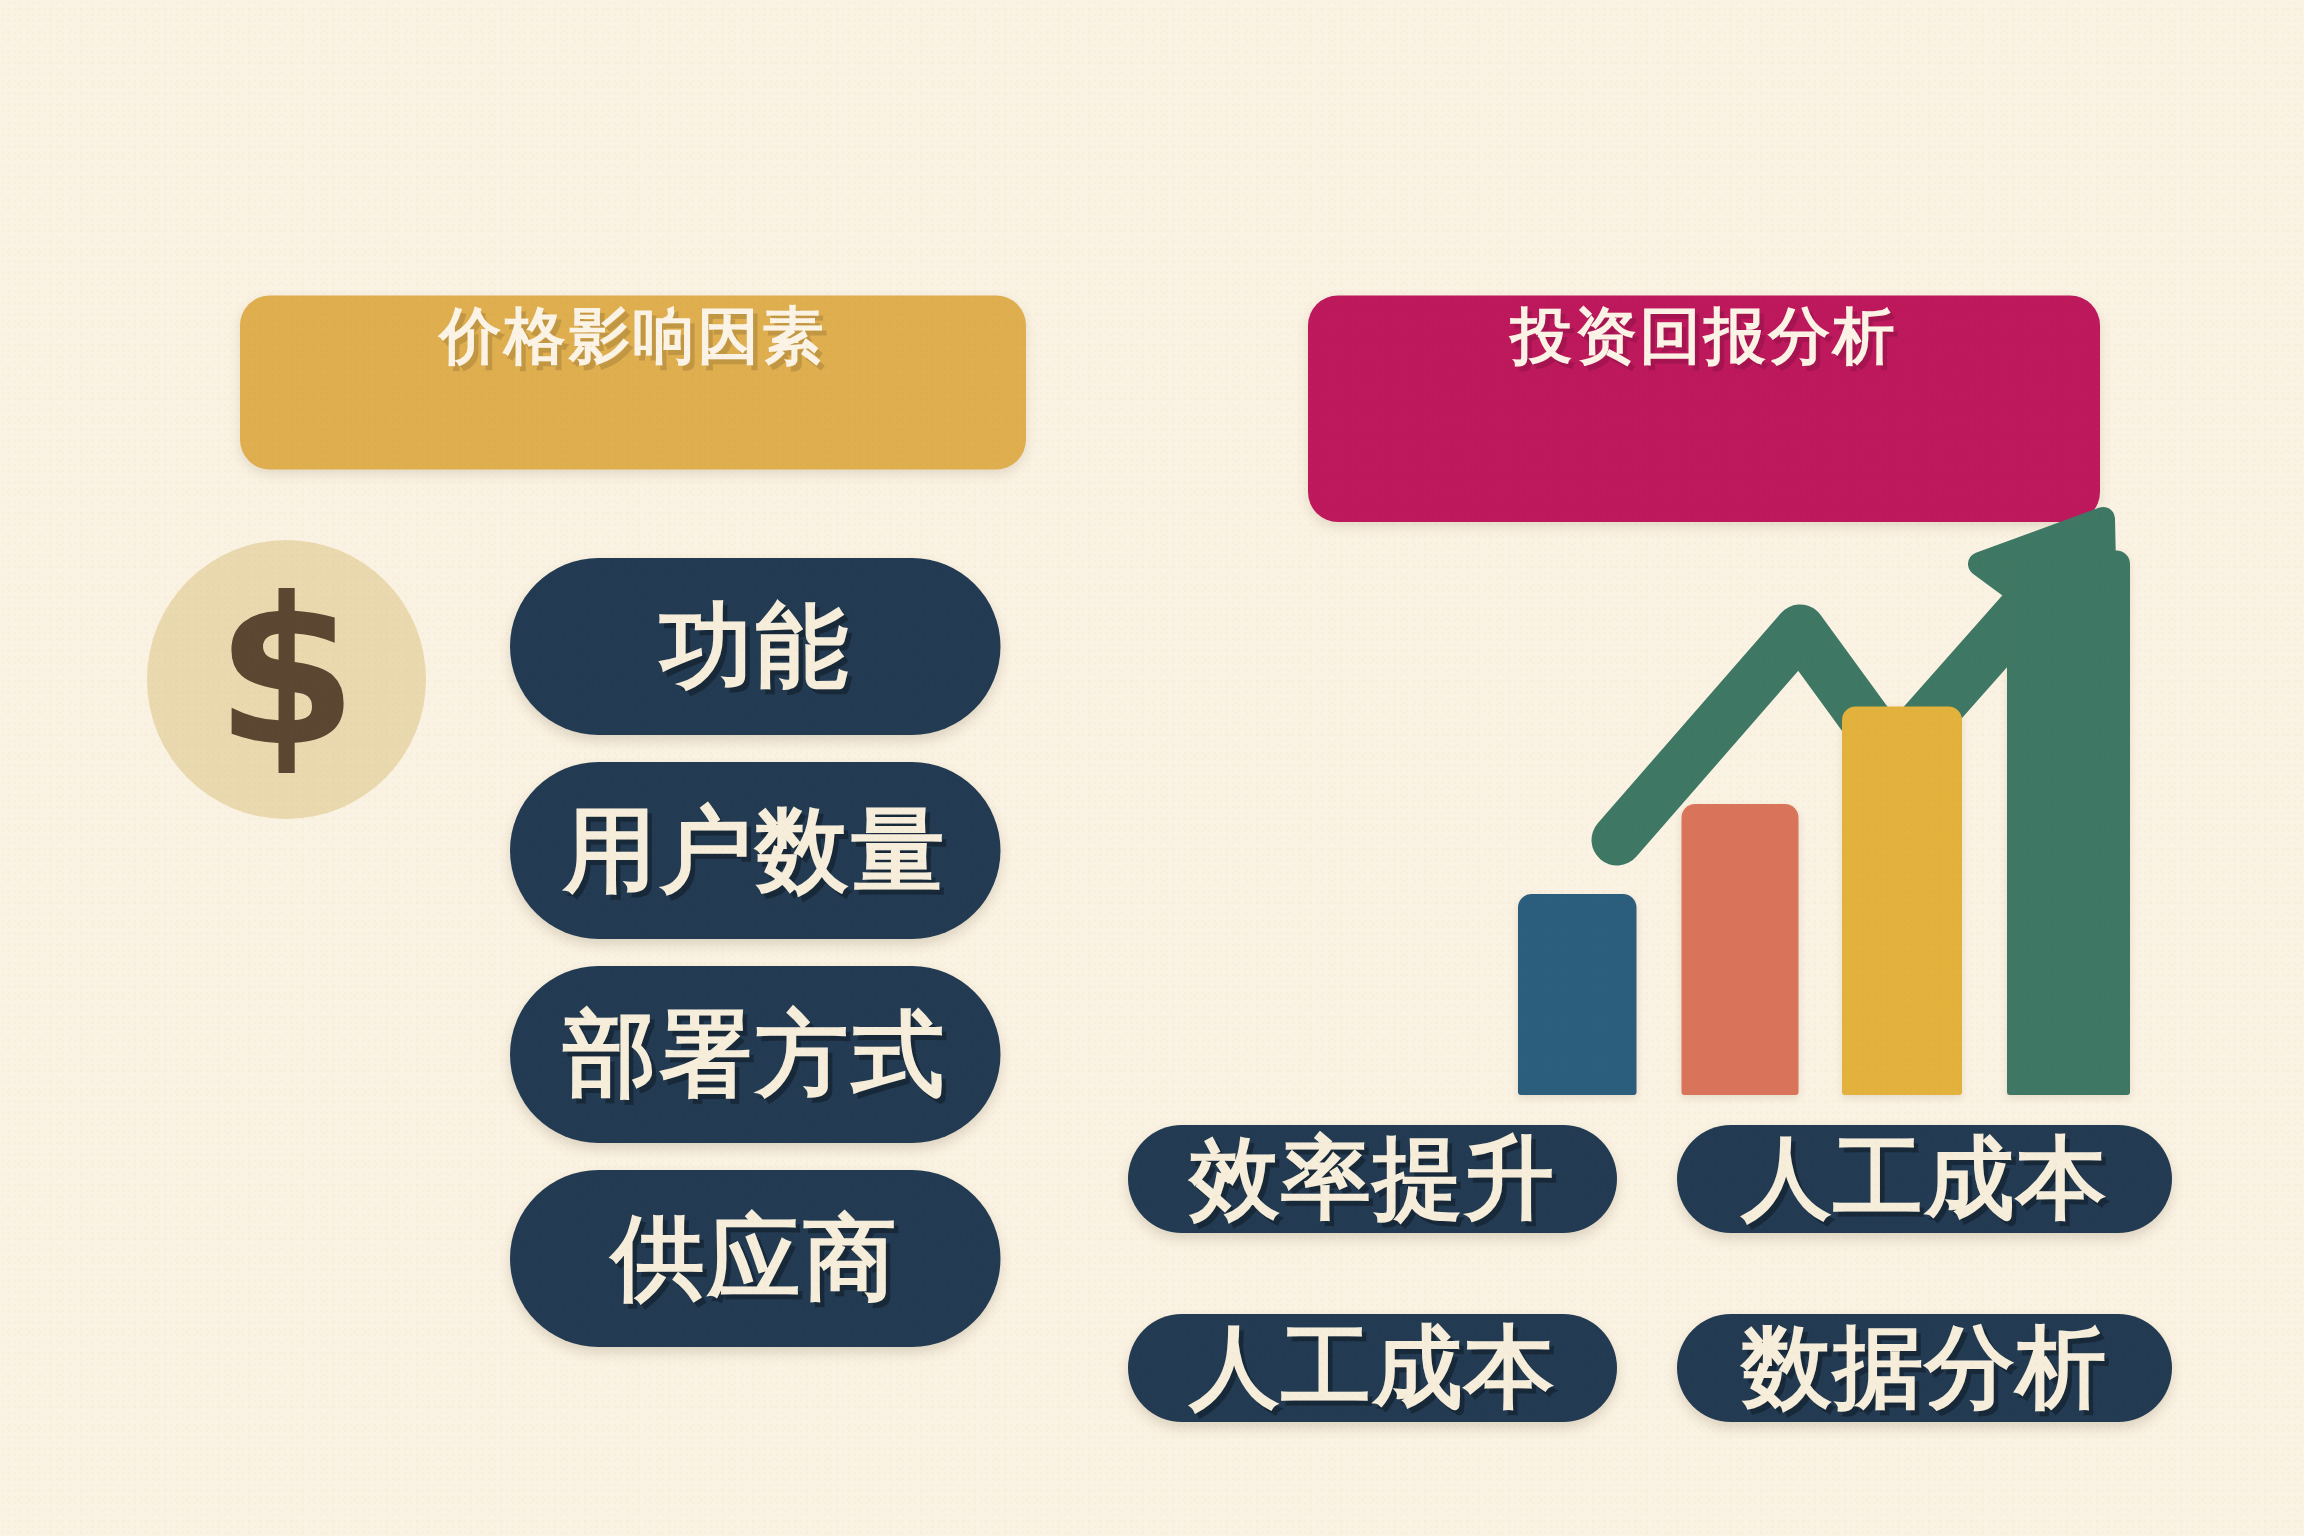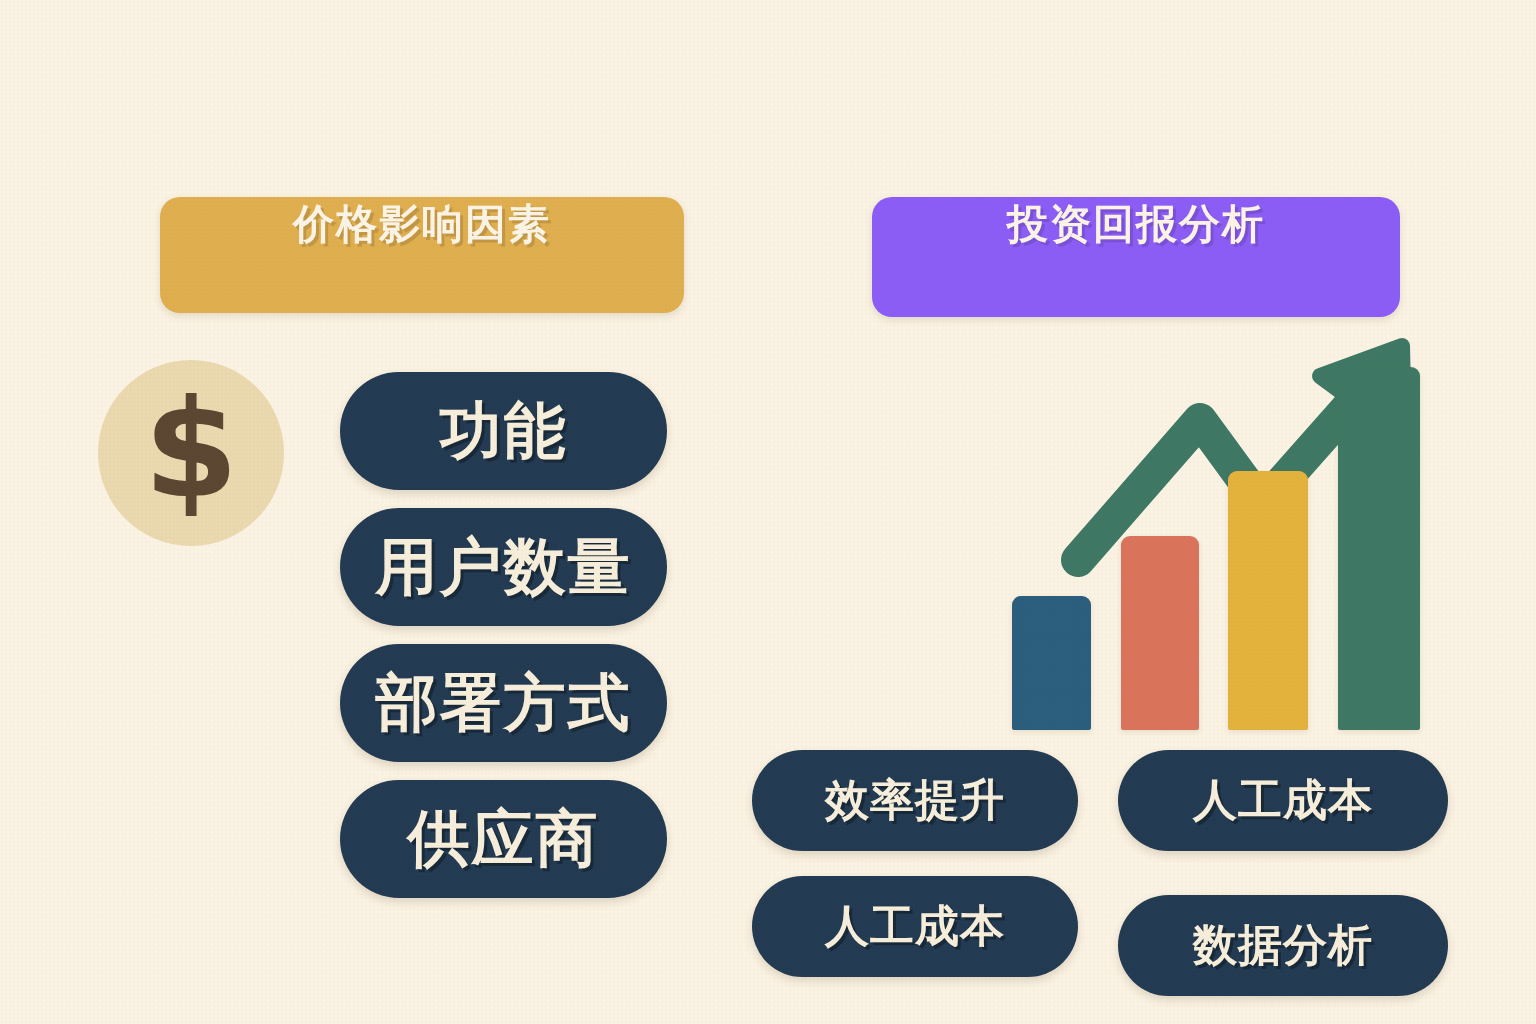--- a/index.html
+++ b/index.html
@@ -61,22 +61,22 @@
     text-shadow: 3px 3px 0 rgba(0,0,0,.13);
     box-shadow: 0 3px 7px rgba(120,100,70,.17);
   }
   #badge-price {
     left: 160px; top: 197px;
     width: 524px; height: 116px;
     background: #dfae4e;
   }
   #badge-roi {
     left: 872px; top: 197px;
-    width: 528px; height: 120px;
-    background: #8b5cf6;
+    width: 528px; height: 151px;
+    background: #be185d;
   }
 
   
   #dollar-coin {
     position: absolute;
     left: 98px; top: 360px;
     width: 186px; height: 186px;
     border-radius: 50%;
     background: #ead9ae;
     display: flex;
@@ -111,29 +111,29 @@
     height: 118px;
     font-size: 62px;
     letter-spacing: 2px;
   }
   #pill-function   { top: 372px; }
   #pill-users      { top: 508px; }
   #pill-deploy     { top: 644px; }
   #pill-vendor     { top: 780px; }
 
   .pill-right {
-    height: 101px;
-    font-size: 44px;
+    height: 72px;
+    font-size: 60px;
     letter-spacing: 1px;
     text-align: center;
   }
   #pill-efficiency { left: 752px;  top: 750px; width: 326px; }
   #pill-labor      { left: 1118px; top: 750px; width: 330px; }
   #pill-satisfy    { left: 752px;  top: 876px; width: 326px; }
-  #pill-data       { left: 1118px; top: 876px; width: 330px; margin-top: 19px; }
+  #pill-data       { left: 1118px; top: 876px; width: 330px; }
 
   
   #chart {
     position: absolute;
     left: 990px;
     top: 330px;
     width: 450px;
     height: 400px;
   }
   .bar {

